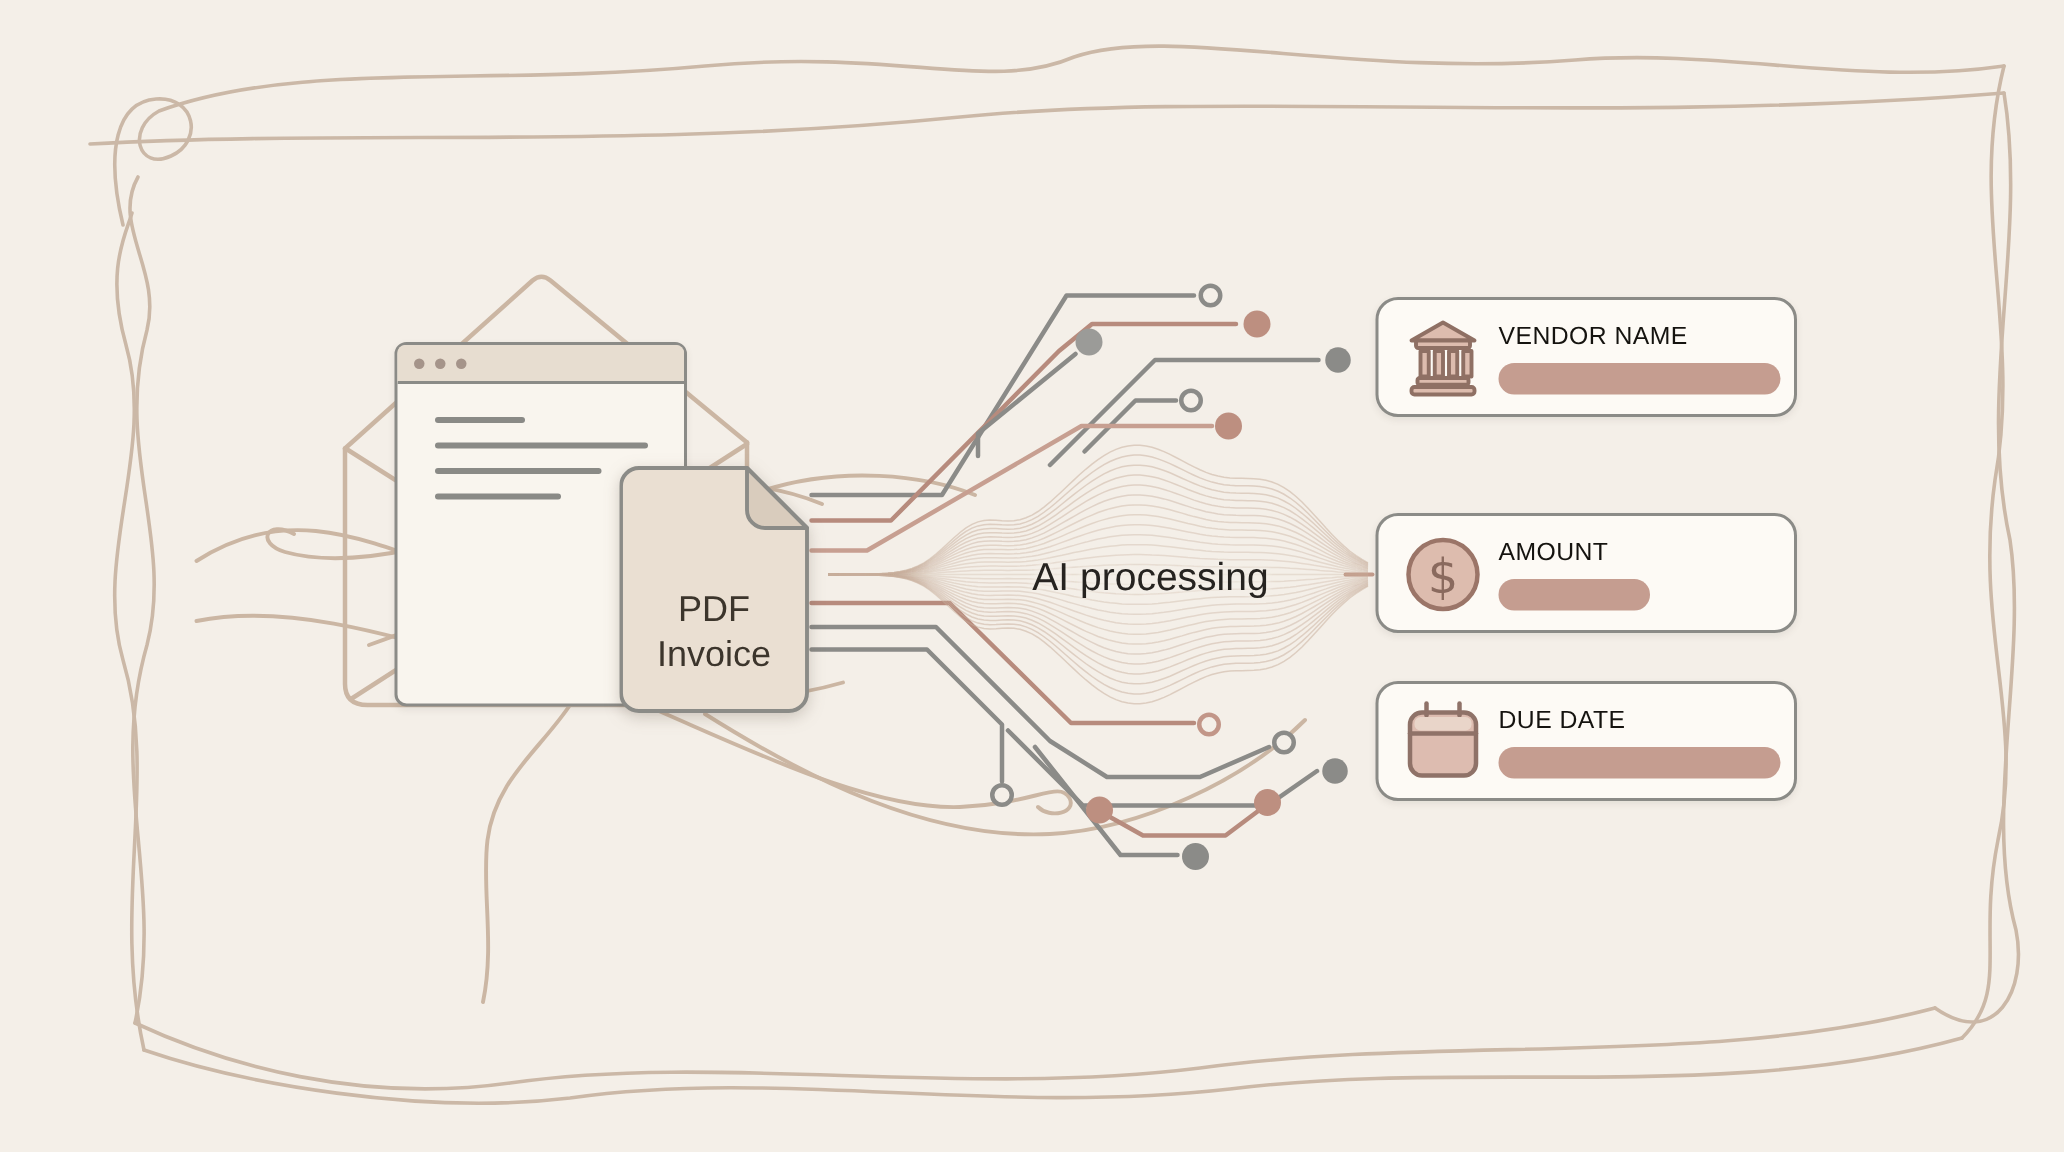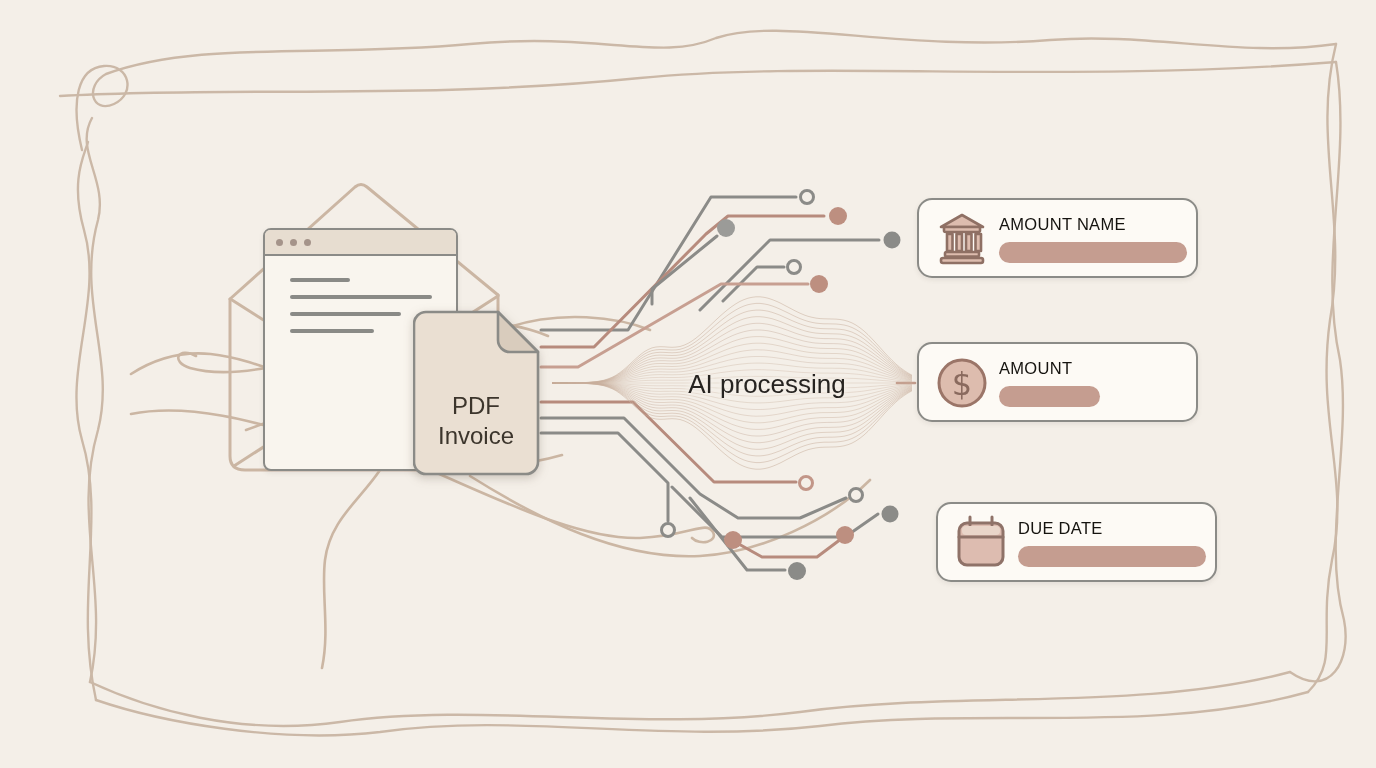--- a/index.html
+++ b/index.html
@@ -24,21 +24,21 @@
 
   
   .ai-label{position:absolute;left:637px;top:369px;width:260px;text-align:center;
     font-size:26px;color:#262320;
     text-shadow:0 0 5px #f4efe8,0 0 5px #f4efe8,0 0 8px #f4efe8;}
 
   
   .field-card{position:absolute;left:917px;width:281px;height:80px;background:#fdfaf5;
     border:2.5px solid #8b8b87;border-radius:15px;box-sizing:border-box;
     box-shadow:0 2px 5px rgba(90,80,65,.10);}
-  .field-card.vendor{top:198px;} .field-card.amount{top:342px;} .field-card.due{top:502px;margin-left:19px;}
+  .field-card.vendor{top:198px;} .field-card.amount{top:342px;} .field-card.due{top:454px;}
   .field-card .icon-wrap{position:absolute;left:17px;top:50%;transform:translateY(-50%);width:52px;height:56px;}
   .field-card .card-label{position:absolute;left:80px;top:15px;font-size:16.5px;color:#15130f;letter-spacing:.3px;}
   .field-card .pill{position:absolute;left:80px;top:42px;height:21px;border-radius:11px;background:#c59d90;}
   .field-card.vendor .pill{width:188px;}
   .field-card.amount .pill{width:101px;}
   .field-card.due .pill{width:188px;}
 </style>
 </head>
 <body>
 
@@ -171,21 +171,21 @@
         <path d="M5,17 L26,5 L47,17 Z"></path>
         <rect x="8" y="17" width="36" height="5" rx="1.5"></rect>
         <rect x="11" y="24" width="5.5" height="17"></rect>
         <rect x="20.5" y="24" width="5.5" height="17"></rect>
         <rect x="30" y="24" width="5.5" height="17"></rect>
         <rect x="39.5" y="24" width="5.5" height="17"></rect>
         <rect x="9" y="42" width="34" height="4.5" rx="1.5"></rect>
         <rect x="5" y="48" width="42" height="5" rx="2"></rect>
       </g>
     </svg>
-    <div class="card-label">AMOUNT NAME</div>
+    <div class="card-label">VENDOR NAME</div>
     <div class="pill"></div>
   </div>
 
   <div class="field-card amount">
     <svg class="icon-wrap" viewBox="0 0 52 56">
       <circle cx="26" cy="29" r="23" fill="#ddbcae" stroke="#9b7568" stroke-width="3"></circle>
       <text x="26" y="41" text-anchor="middle" font-family="DejaVu Sans, sans-serif" font-size="32" fill="#8a6a5e">$</text>
     </svg>
     <div class="card-label">AMOUNT</div>
     <div class="pill"></div>

